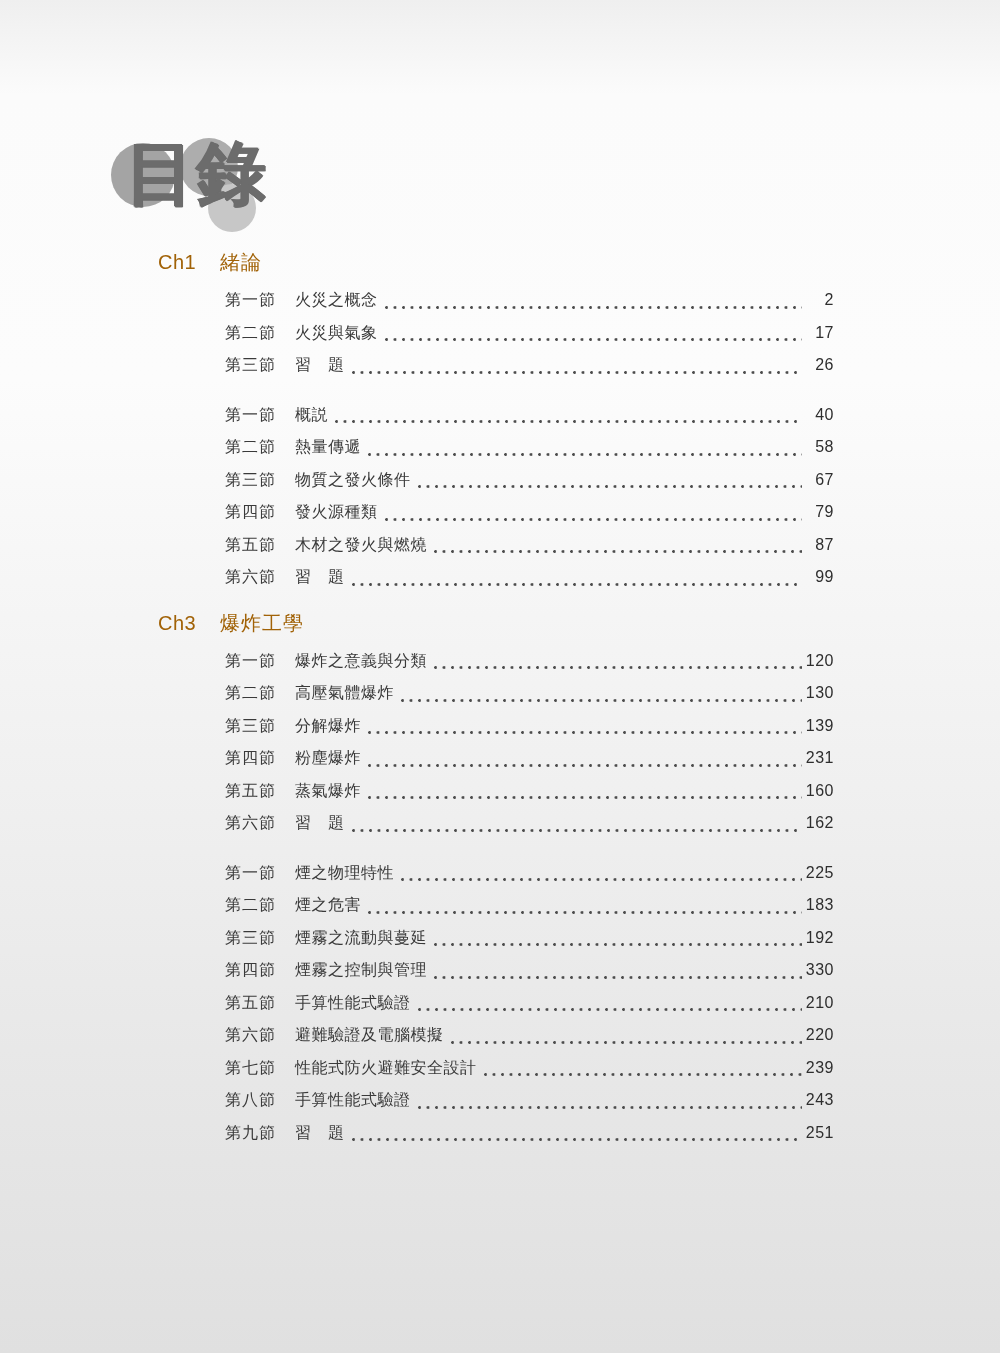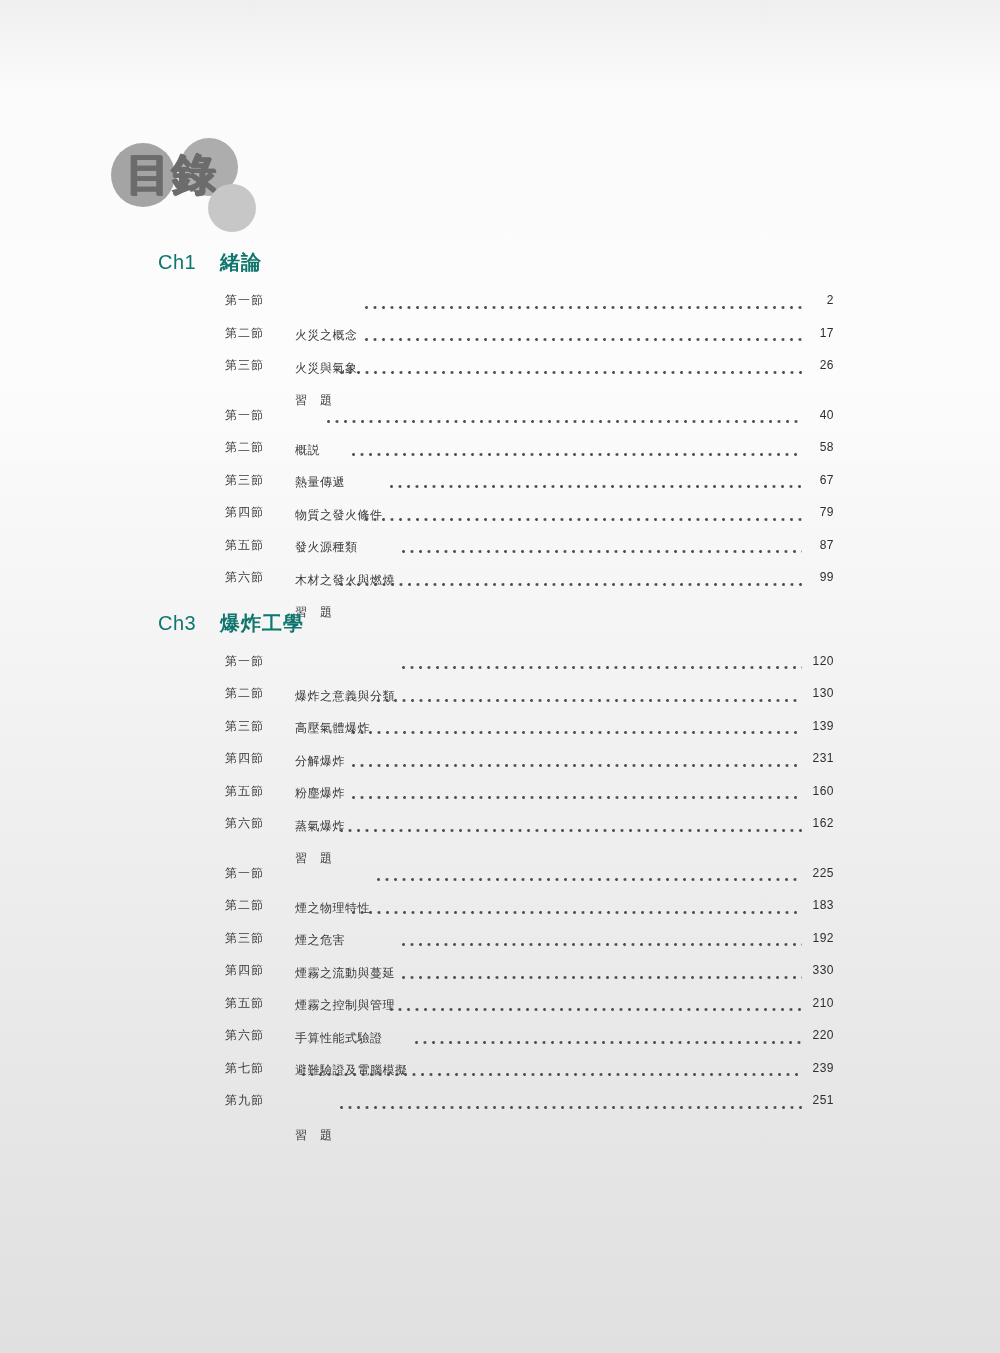--- a/index.html
+++ b/index.html
@@ -29,21 +29,21 @@
     height: 100px;
   }
   .circle { position: absolute; border-radius: 50%; }
   .c1 { left: 3px;   top: 7px;  width: 64px; height: 64px; background: #a4a4a4; }
   .c2 { left: 72px;  top: 2px;  width: 58px; height: 58px; background: #adadad; }
   .c3 { left: 100px; top: 48px; width: 48px; height: 48px; background: #c7c7c7; }
   .logo-text {
     position: absolute;
     left: 18px;
     top: 6px;
-    font-size: 44px;
+    font-size: 69px;
     line-height: 64px;
     font-weight: 900;
     letter-spacing: 2px;
     color: #6c6c6c;
     text-shadow: 1px 1px 0 #6c6c6c, -1px 0 0 #6c6c6c, 0 1px 0 #6c6c6c;
     white-space: nowrap;
   }
 
   
   .toc {
@@ -53,31 +53,31 @@
     width: 676px;
   }
   .chapter { margin-bottom: 17px; }
   .chapter-head {
     display: flex;
     align-items: baseline;
     height: 24px;
     line-height: 24px;
     margin-bottom: 10px;
     font-size: 20px;
-    color: #0f766e;
+    color: #a16207;
   }
   .ch-id { width: 62px; font-weight: 400; letter-spacing: 0.5px; }
-  .ch-title { font-weight: 700; letter-spacing: 1px; }
+  .ch-title { font-weight: 400; letter-spacing: 1px; }
 
   .row {
     display: flex;
-    align-items: flex-start;
+    align-items: flex-end;
     height: 32.5px;
     line-height: 32.5px;
-    font-size: 12px;
+    font-size: 16px;
     padding-left: 67px;
     color: #3a3a3a;
   }
   .sec-label { width: 70px; flex: none; letter-spacing: 1px; }
   .sec-title { flex: none; white-space: nowrap; letter-spacing: 0.5px; margin-top: 35px; }
   .leader {
     flex: 1 1 auto;
     align-self: flex-end;
     height: 5px;
     margin: 0 4px 7px 7px;
@@ -242,23 +242,30 @@
         <span class="sec-page">210</span>
       </div>
       <div class="row">
         <span class="sec-label">第六節</span>
         <span class="sec-title">避難驗證及電腦模擬</span>
         <span class="leader"></span>
         <span class="sec-page">220</span>
       </div>
       <div class="row">
         <span class="sec-label">第七節</span>
+        <span class="sec-title">性能式防火避難安全設計</span>
         <span class="leader"></span>
         <span class="sec-page">239</span>
       </div>
       <div class="row">
+        <span class="sec-label">第八節</span>
+        <span class="sec-title">手算性能式驗證</span>
+        <span class="leader"></span>
+        <span class="sec-page">243</span>
+      </div>
+      <div class="row">
         <span class="sec-label">第九節</span>
         <span class="sec-title">習　題</span>
         <span class="leader"></span>
         <span class="sec-page">251</span>
       </div>
     </section>
   </div>
 
 </body></html>

